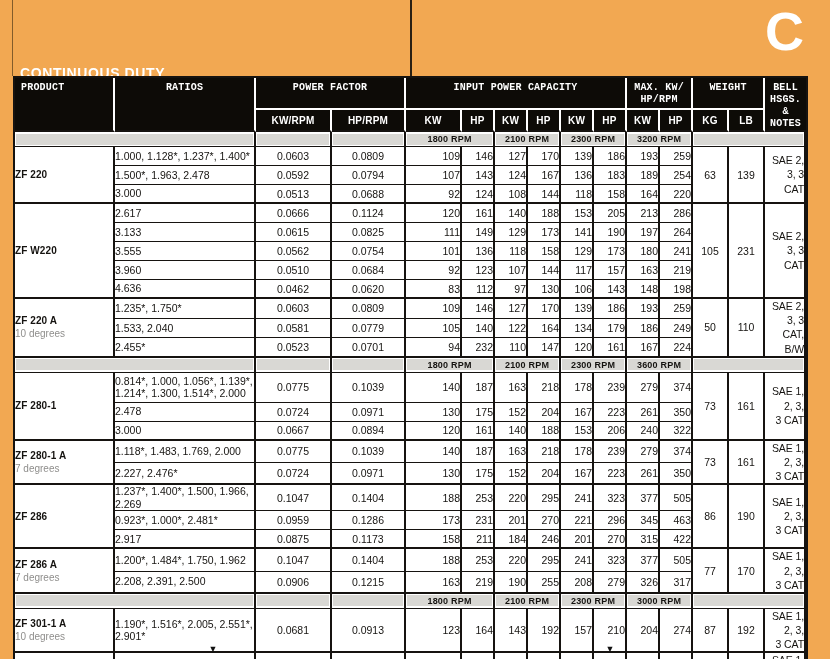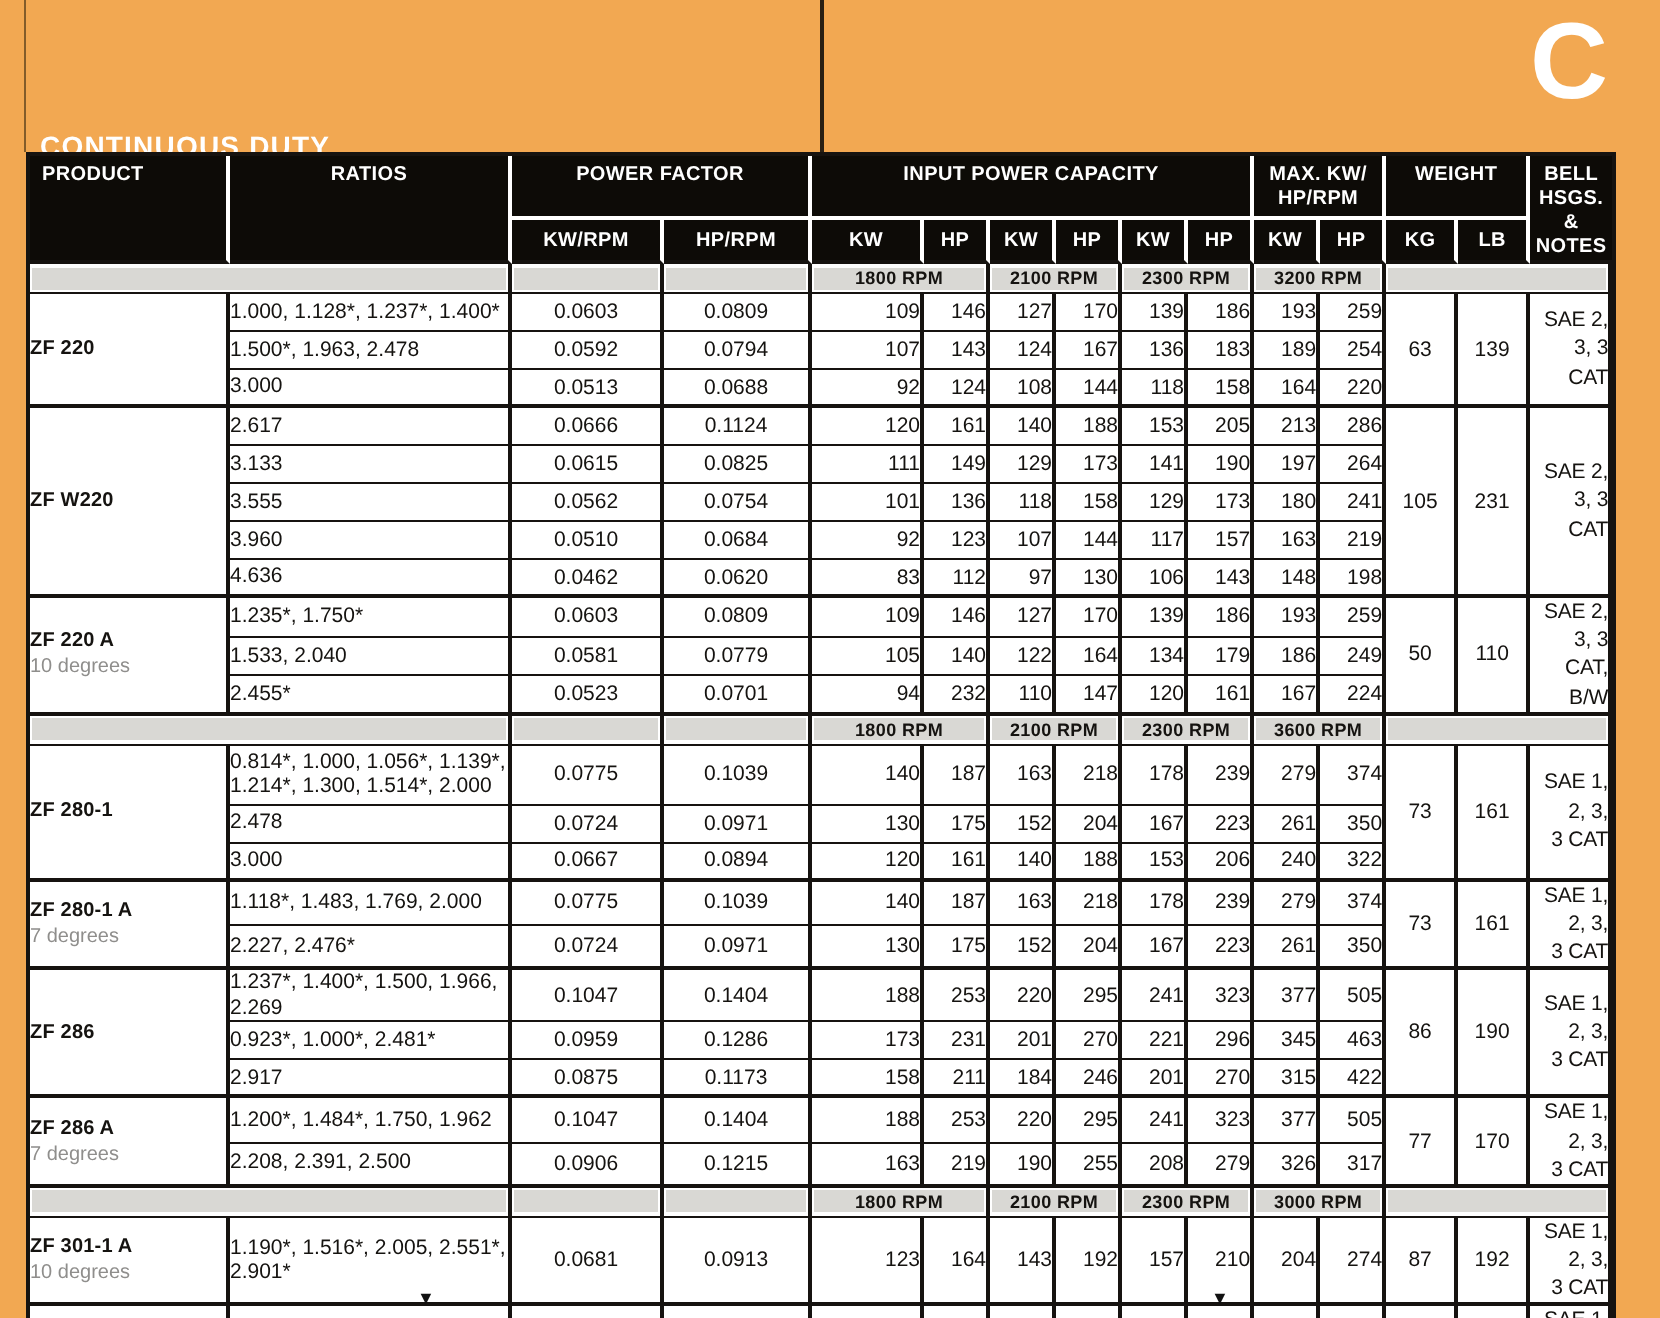--- a/index.html
+++ b/index.html
@@ -25,21 +25,21 @@
     border-collapse:separate;border-spacing:0;table-layout:fixed;
     width:795px;border:2px solid #161310;background:#fff;
   }
   #grid th,#grid td{box-sizing:border-box;overflow:hidden;}
   
   #grid th{
     background:#0D0B07;color:#fff;font-size:10px;font-weight:bold;
     border-right:2px solid #fff;border-bottom:2px solid #fff;
     vertical-align:top;padding:4px 2px 0 2px;text-align:center;letter-spacing:.2px;
   }
-  #grid thead tr:first-child{height:30px;}
+  #grid thead tr:first-child{height:30px;font-family:Liberation Mono, monospace;}
   #grid thead tr:last-child{height:20px;}
   #grid thead tr:last-child th{vertical-align:middle;padding:0;border-bottom:2px solid #161310;}
   #grid th.rs2{border-bottom:2px solid #161310;}
   #grid th.pre{white-space:pre-line;line-height:1.2;}
   #grid th.lefth{text-align:left;padding-left:6px;}
   #grid th.lastcol{border-right:none;margin-top:33px;}
   
   #grid tbody tr{height:19px;}
   #grid tbody tr.tall{height:30px;}
   #grid tbody tr.bandrow{height:15px;}

